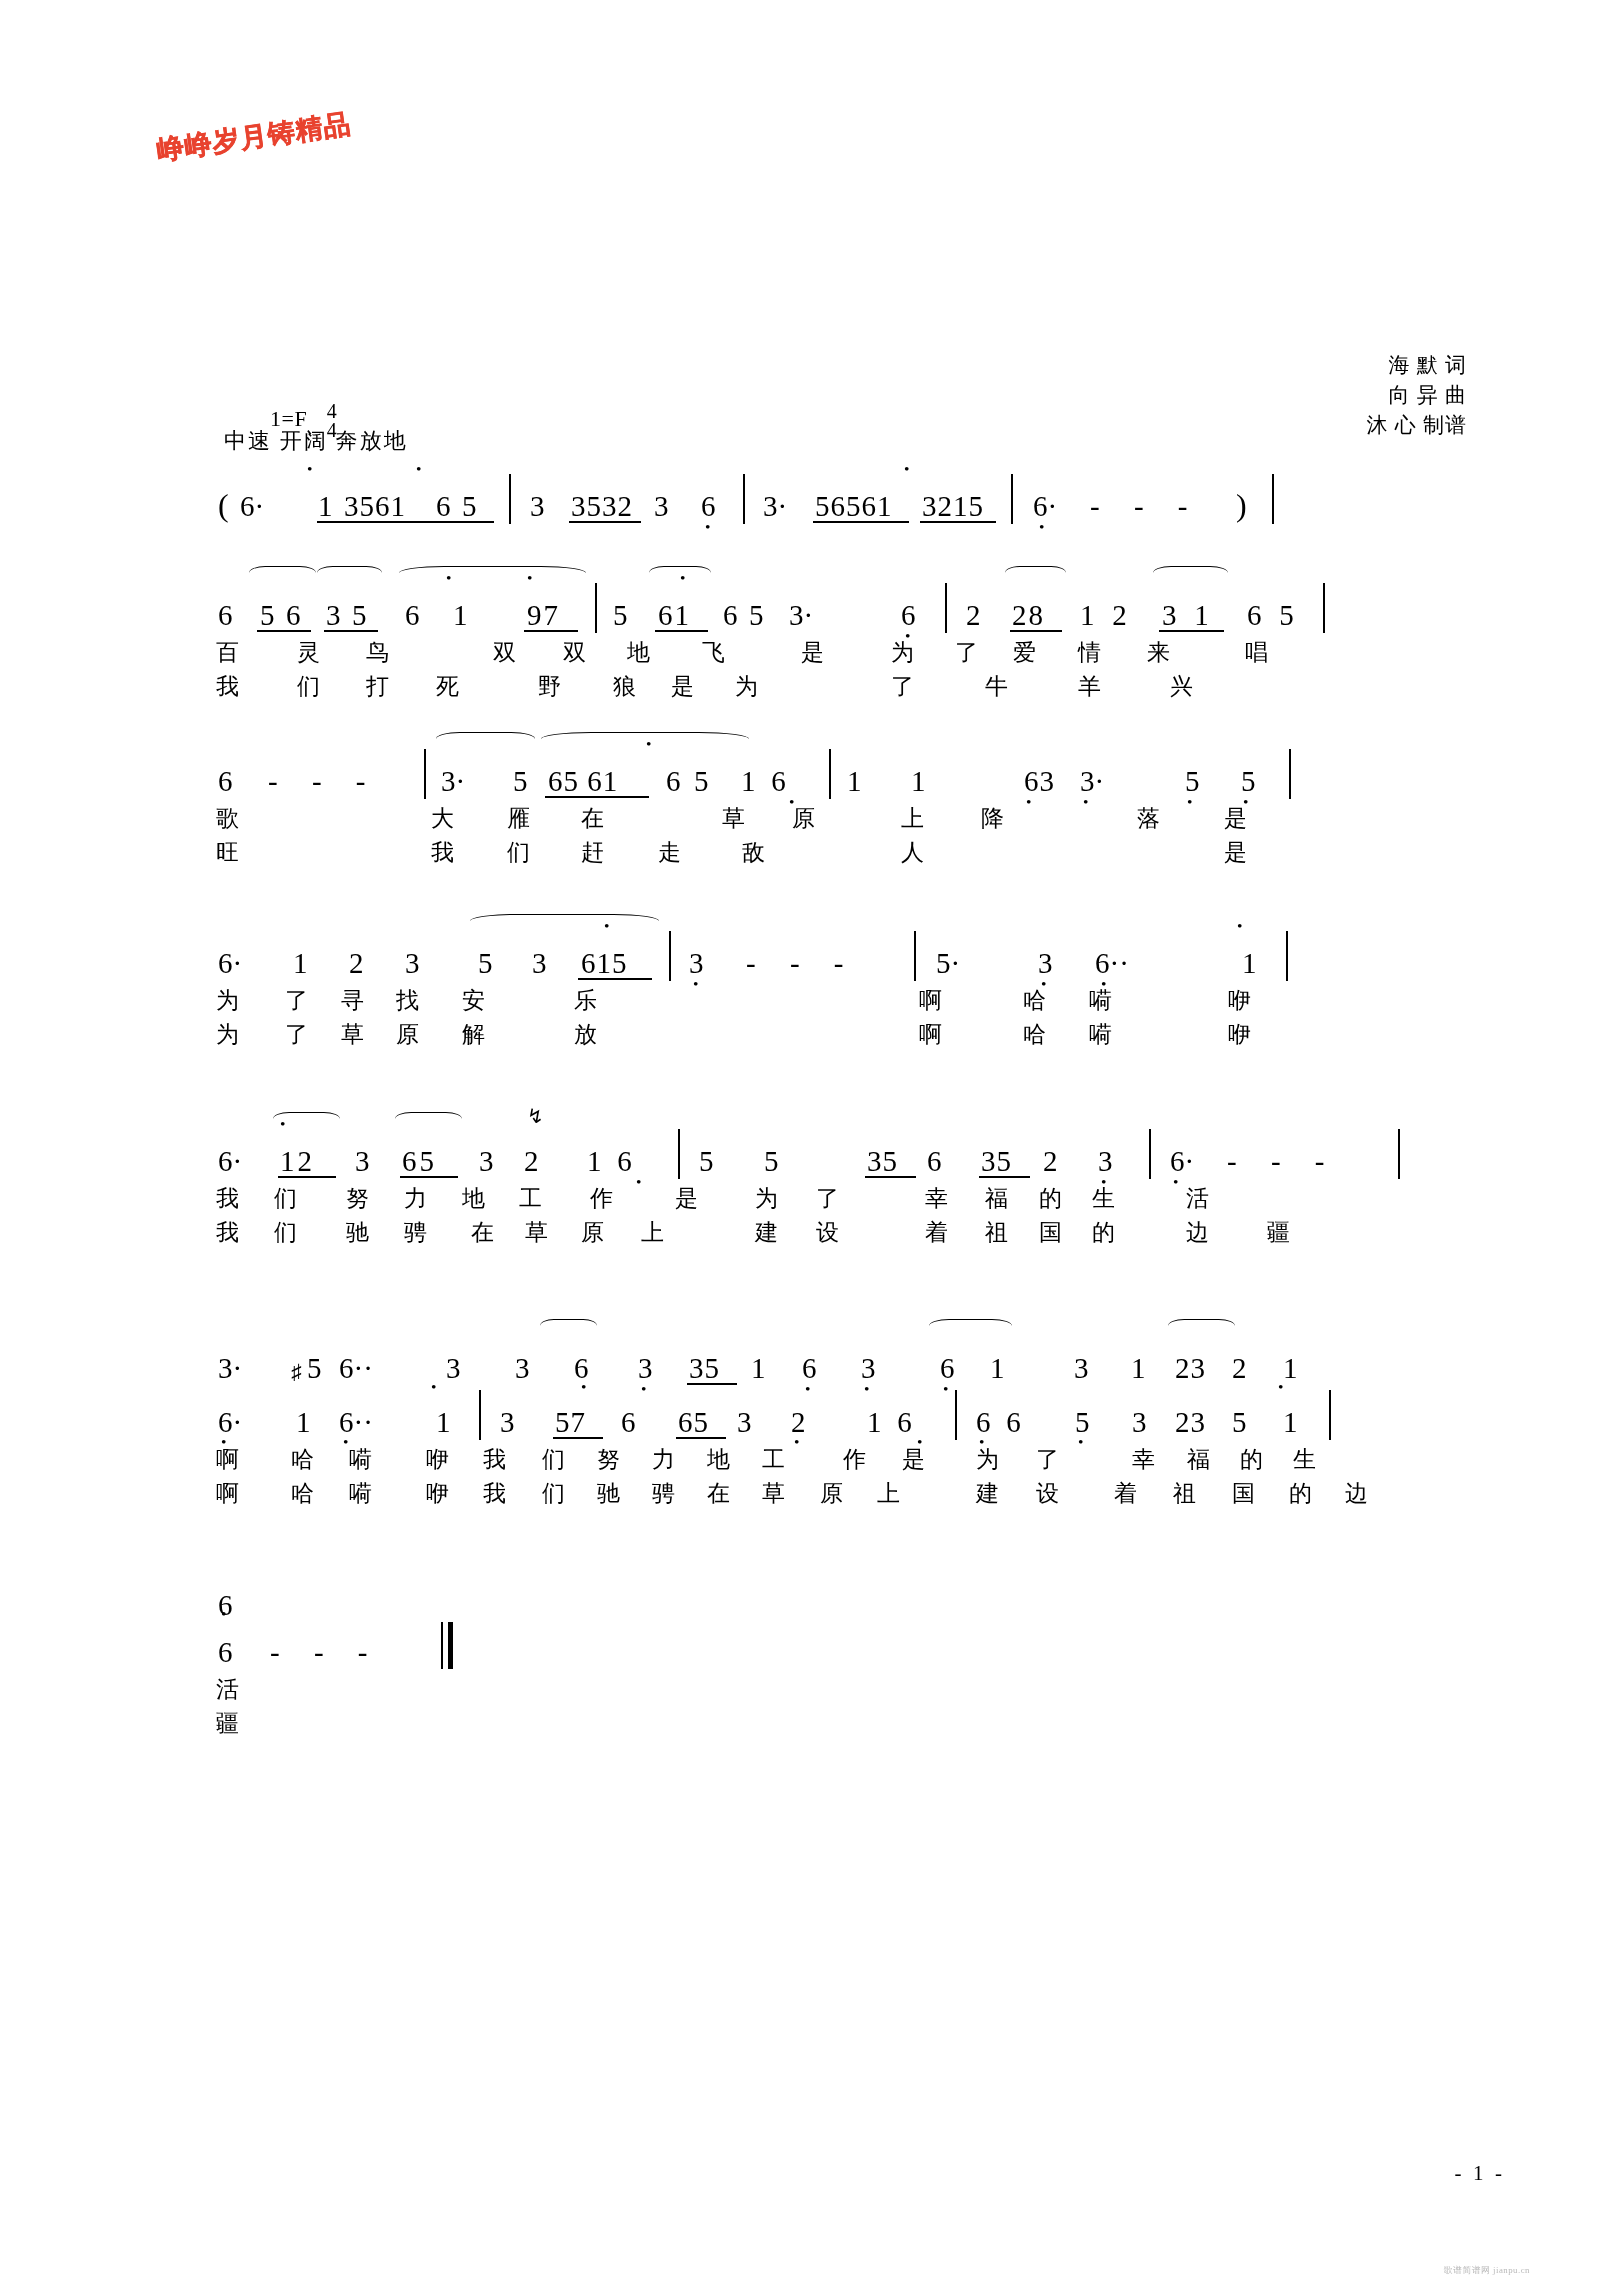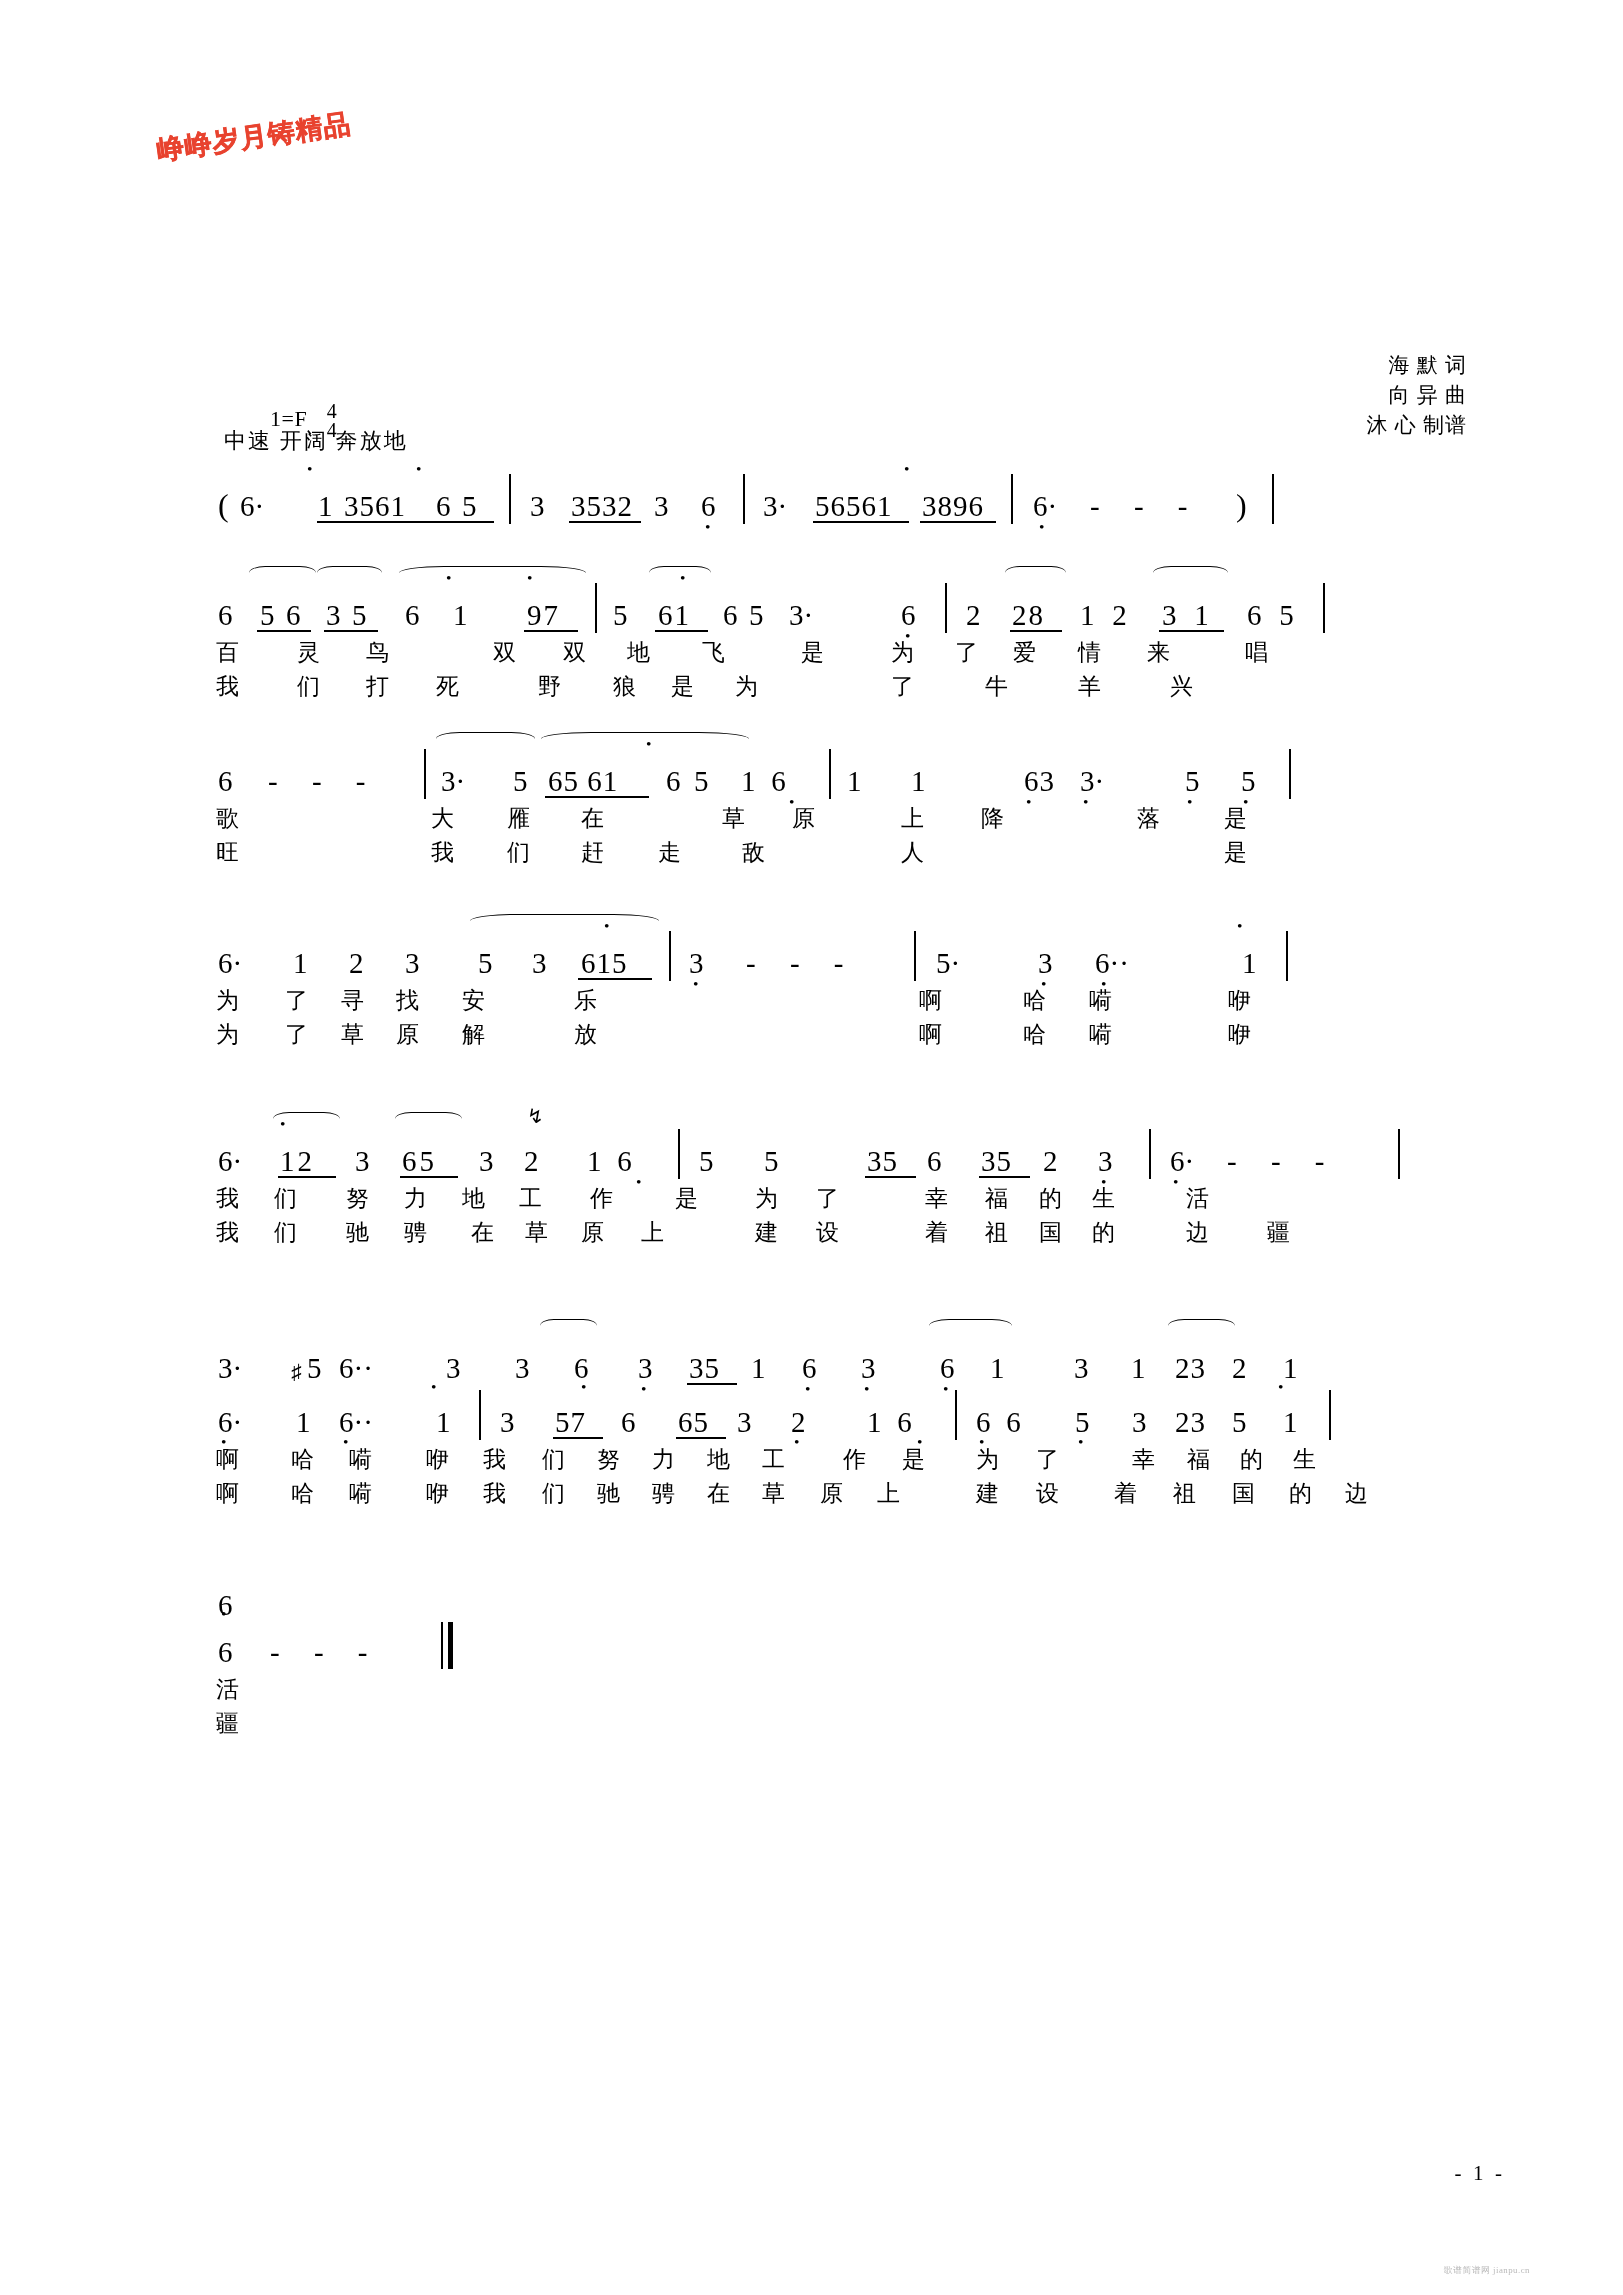--- a/index.html
+++ b/index.html
@@ -216,21 +216,21 @@
       <div class="beam" style="left:351px;bottom:-2.1px;width:72px;"></div>
       <span class="tok" style="left:436px;">3</span>
       <span class="tok" style="left:483px;">6</span>
       <span class="tok" style="left:487px;bottom:-13.5px;font-size:15.6px;">•</span>
       <div class="bar" style="left:525px;bottom:-3.1px;height:50px;"></div>
 
       <span class="tok" style="left:545px;">3·</span>
       <span class="tok" style="left:597px;letter-spacing:1px;">56561</span>
       <span class="tok" style="left:686px;bottom:44px;font-size:15.6px;">•</span>
       <div class="beam" style="left:595px;bottom:-2.1px;width:96px;"></div>
-      <span class="tok" style="left:704px;letter-spacing:1px;">3896</span>
+      <span class="tok" style="left:704px;letter-spacing:1px;">3215</span>
       <div class="beam" style="left:702px;bottom:-2.1px;width:76px;"></div>
       <div class="bar" style="left:793px;bottom:-3.1px;height:50px;"></div>
 
       <span class="tok" style="left:815px;">6·</span>
       <span class="tok" style="left:821px;bottom:-13.5px;font-size:15.6px;">•</span>
       <span class="tok dashline" style="left:872px;bottom:0;">- - -</span>
       <span class="tok" style="left:1018px;font-size:32px;">)</span>
       <div class="bar" style="left:1054px;bottom:-3.1px;height:50px;"></div>
     </div>
   </div>

